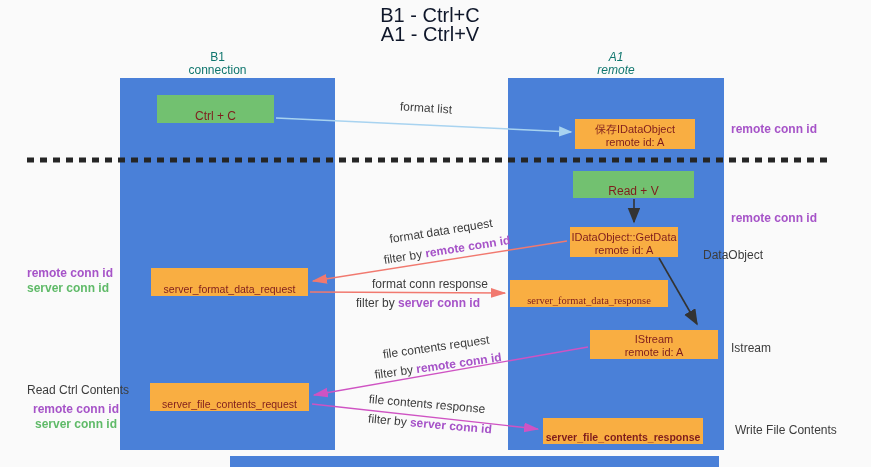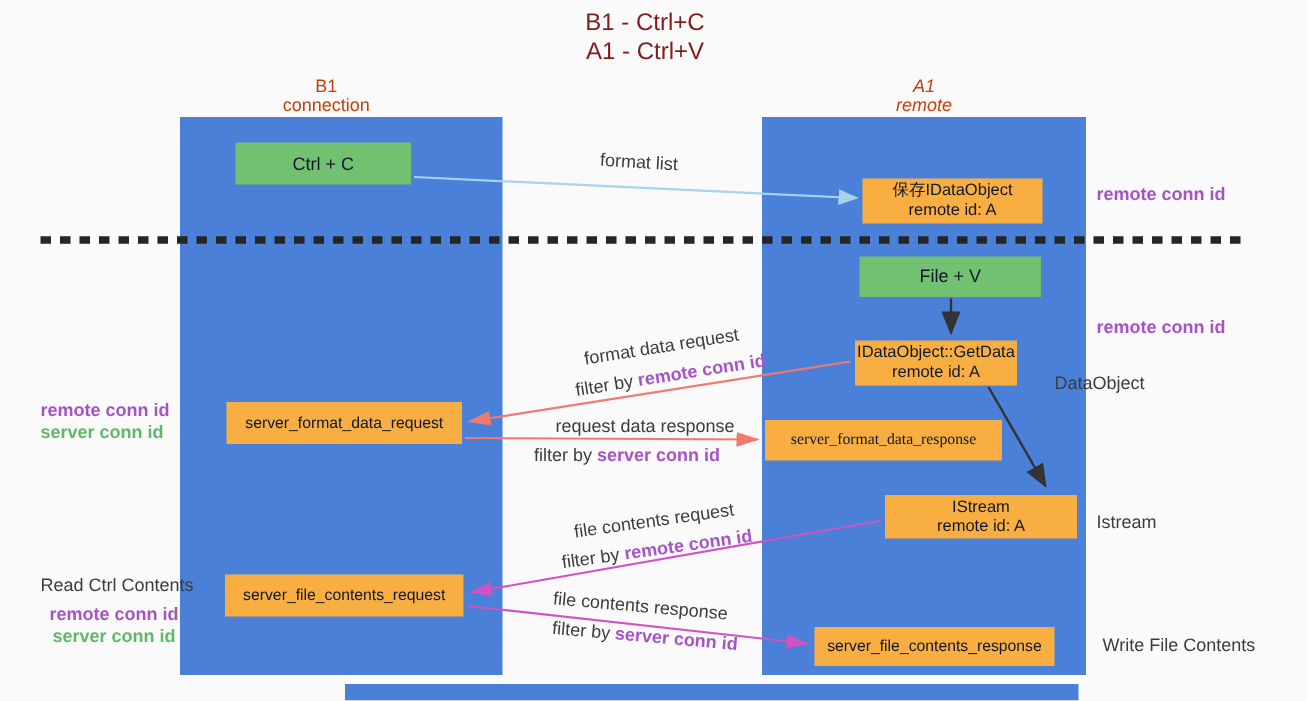--- a/index.html
+++ b/index.html
@@ -7,45 +7,45 @@
   #canvas {
     position:relative; width:871px; height:467px;
     background:#fafafa; overflow:hidden;
   }
   .lane { position:absolute; background:#4a80d8; z-index:1; }
   #lane-left  { left:120px; top:78px; width:215px; height:372px; }
   #lane-right { left:508px; top:78px; width:216px; height:372px; }
   #bottom-partial { left:230px; top:456px; width:489px; height:11px; }
 
   #title { position:absolute; left:330px; top:6px; width:200px; text-align:center;
-           font-size:16px; color:#7f1d1d; line-height:19px; z-index:4; }
+           font-size:20px; color:#0f172a; line-height:19px; z-index:4; }
 
-  .lane-header { position:absolute; text-align:center; font-size:12px; color:#c2410c;
+  .lane-header { position:absolute; text-align:center; font-size:12px; color:#0f766e;
                  line-height:13px; z-index:4; }
   #hdr-left  { left:120px; top:51px; width:195px; }
   #hdr-right { left:508px; top:51px; width:216px;font-style:italic; }
 
   #arrows { position:absolute; left:0; top:0; z-index:2; pointer-events:none; }
 
   .box { position:absolute; display:flex; flex-direction:column; align-items:center;
-         justify-content:center; color:#0f172a; text-align:center; z-index:3;
+         justify-content:flex-end; color:#7f1d1d; text-align:center; z-index:3;
          line-height:13px; }
   .green  { background:#72c170; font-size:12px; }
   .orange { background:#f9ae42; font-size:11px; }
   .orange.small { font-size:10.5px; }
 
   #ctrl-c   { left:157px; top:95px;  width:117px; height:28px; }
   #ctrl-v   { left:573px; top:171px; width:121px; height:27px; }
   #save-do  { left:575px; top:119px; width:120px; height:30px; }
   #getdata  { left:570px; top:227px; width:108px; height:30px; }
   #istreambox { left:590px; top:330px; width:128px; height:29px; }
   #fmt-req  { left:151px; top:268px; width:157px; height:28px; }
   #fmt-resp { left:510px; top:280px; width:158px; height:27px;font-family:Liberation Serif, serif; }
   #file-req { left:150px; top:383px; width:159px; height:28px; }
-  #file-resp{ left:543px; top:418px; width:160px; height:26px; }
+  #file-resp{ left:543px; top:418px; width:160px; height:26px;font-weight:bold; }
 
   .side { position:absolute; font-size:12px; white-space:nowrap; z-index:4; }
   .dark   { color:#3c3c3c; }
   .purple { color:#a653c8; font-weight:bold; }
   .greent { color:#5fba68; font-weight:bold; }
 
   .alabel { position:absolute; font-size:12px; color:#3c3c3c; white-space:nowrap;
             z-index:4; transform:translate(-50%,-50%); }
 </style>
 </head>
@@ -107,21 +107,21 @@
   <div class="box green" id="ctrl-c">
     <div>Ctrl + C</div>
   </div>
 
   <div class="box orange" id="save-do">
     <div>保存IDataObject</div>
     <div>remote id: A</div>
   </div>
 
   <div class="box green" id="ctrl-v">
-    <div>File + V</div>
+    <div>Read + V</div>
   </div>
 
   <div class="box orange" id="getdata">
     <div>IDataObject::GetData</div>
     <div>remote id: A</div>
   </div>
 
   <div class="box orange small" id="fmt-req">
     <div>server_format_data_request</div>
   </div>
@@ -143,21 +143,21 @@
     <div>server_file_contents_response</div>
   </div>
 
   <div class="alabel" style="left:426px; top:108px; transform:translate(-50%,-50%) rotate(3.5deg);">format list</div>
 
   <div class="alabel" style="left:441px; top:231px; transform:translate(-50%,-50%) rotate(-9deg);">format data request</div>
   <div class="alabel" style="left:447px; top:250px; transform:translate(-50%,-50%) rotate(-9deg);">
     <span>filter by </span><span class="purple">remote conn id</span>
   </div>
 
-  <div class="alabel" style="left:430px; top:284px;">request data response</div>
+  <div class="alabel" style="left:430px; top:284px;">format conn response</div>
   <div class="alabel" style="left:418px; top:303px;">
     <span>filter by </span><span class="purple">server conn id</span>
   </div>
 
   <div class="alabel" style="left:436px; top:347px; transform:translate(-50%,-50%) rotate(-8deg);">file contents request</div>
   <div class="alabel" style="left:438px; top:366px; transform:translate(-50%,-50%) rotate(-8deg);">
     <span>filter by </span><span class="purple">remote conn id</span>
   </div>
 
   <div class="alabel" style="left:427px; top:404px; transform:translate(-50%,-50%) rotate(5deg);">file contents response</div>

